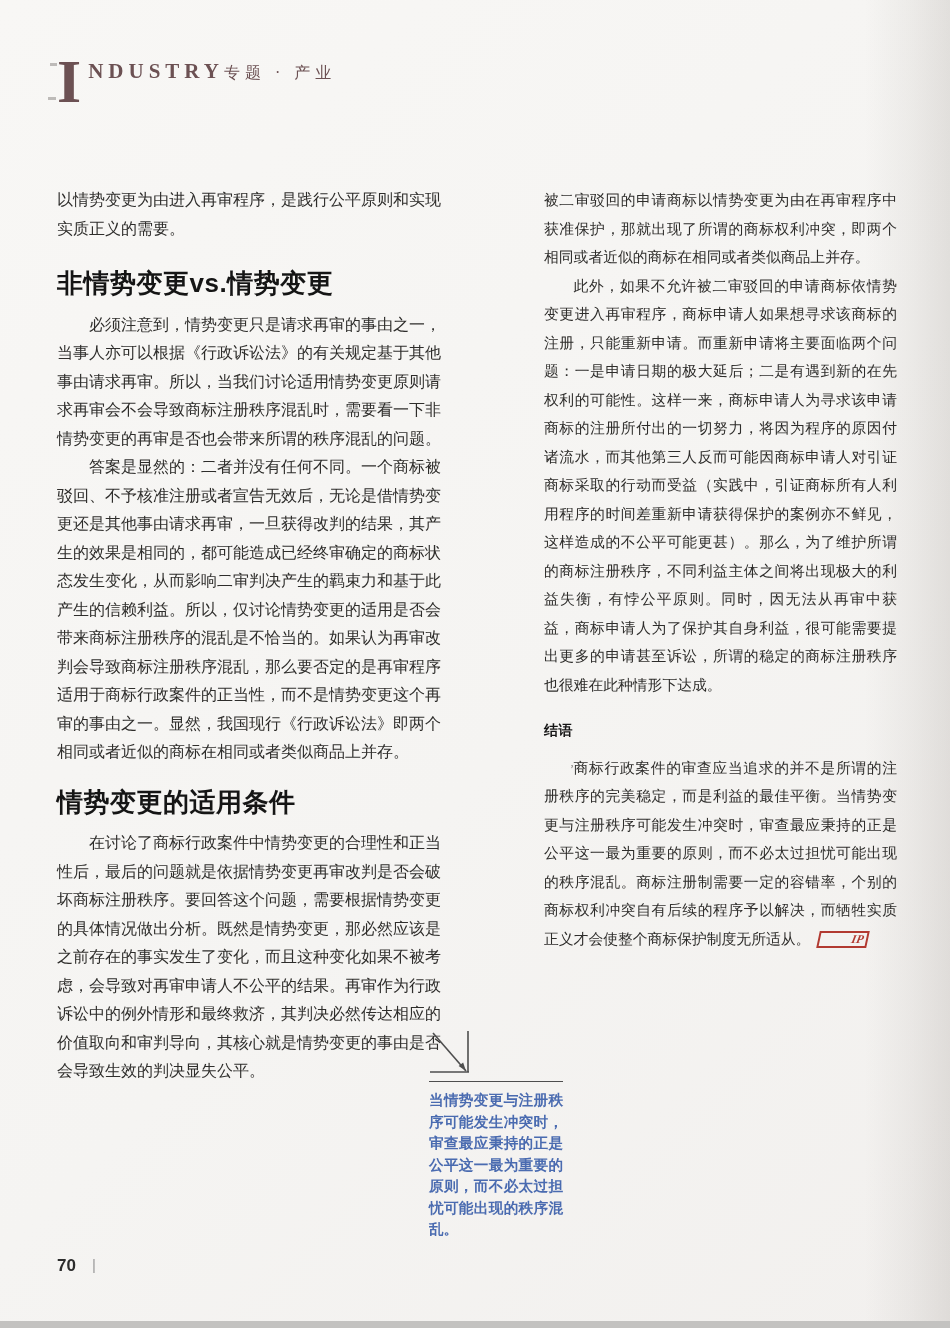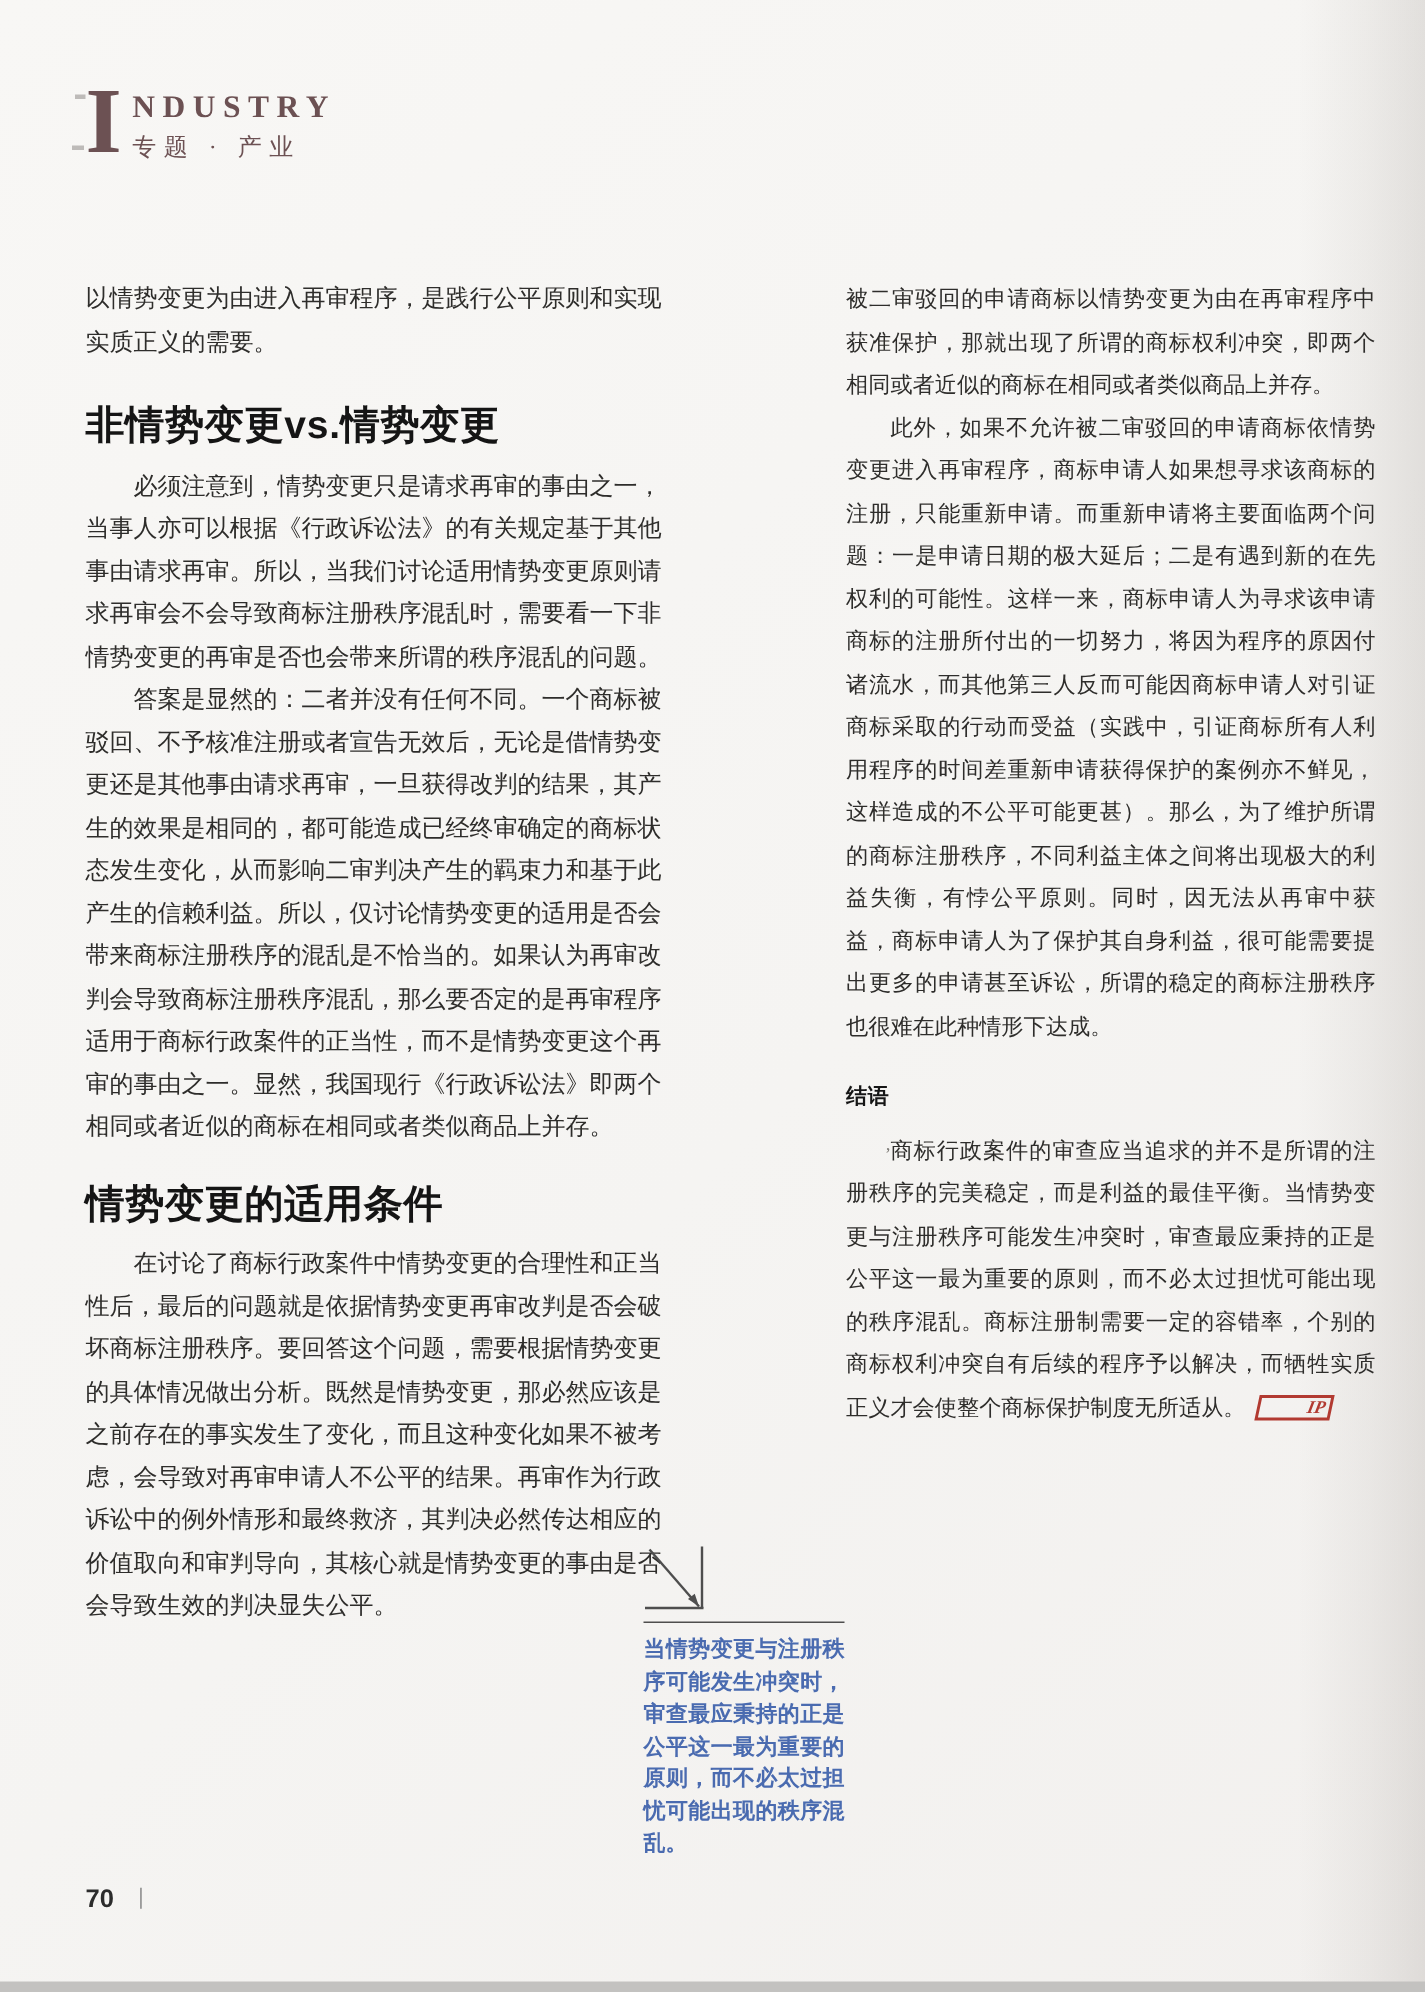--- a/index.html
+++ b/index.html
@@ -26,34 +26,34 @@
   .speck.s1{left:50px;top:63px;width:7px;height:3px;}
   .speck.s2{left:48px;top:97px;width:8px;height:3px;}
 
   
   .masthead{position:absolute;left:57px;top:56px;display:flex;align-items:flex-start;color:#6c5153;}
   .masthead .big-i{
     font-size:62px;line-height:50px;font-weight:bold;
     font-family:"Liberation Serif","DejaVu Serif",serif;
     margin-right:7px;
   }
-  .masthead .mast-right{display:flex;flex-direction:column;padding-top:3px;}
+  .masthead .mast-right{display:flex;flex-direction:row;padding-top:3px;}
   .masthead .mast-en{
     font-size:21px;letter-spacing:5px;font-weight:bold;
     font-family:"Liberation Serif","DejaVu Serif",serif;
   }
   .masthead .mast-cn{
     font-size:16px;letter-spacing:5px;margin-top:4px;
     font-family:Liberation Serif, serif;
   }
 
   
   .col{position:absolute;top:186px;text-align:justify;}
   .col-left{left:57px;width:384px;font-size:16px;line-height:28.5px;}
-  .col-right{left:564px;width:353px;font-size:14.8px;line-height:28.5px;}
+  .col-right{left:544px;width:353px;font-size:14.8px;line-height:28.5px;}
   .para{margin:0;text-indent:2em;}
   .para.no-indent{text-indent:0;}
   .col-left .para.continuation{margin-bottom:26px;}
   h2.sec{
     font-family:"Liberation Sans","DejaVu Sans",sans-serif;
     font-size:26px;color:#151515;margin:0 0 13px 0;letter-spacing:.5px;
   }
   h2.sec.mt{margin-top:21px;}
   .col-right h2.sec{margin-top:17px;margin-bottom:9px;font-size:14px;}
 

